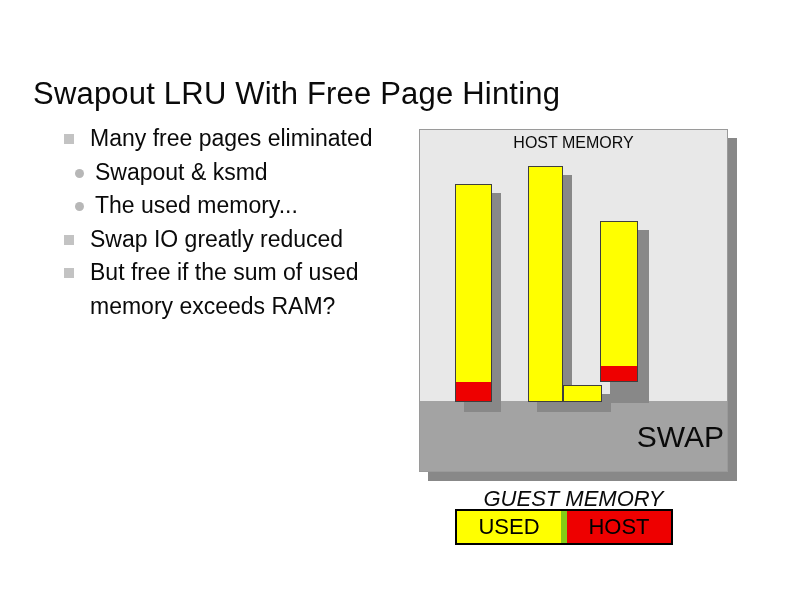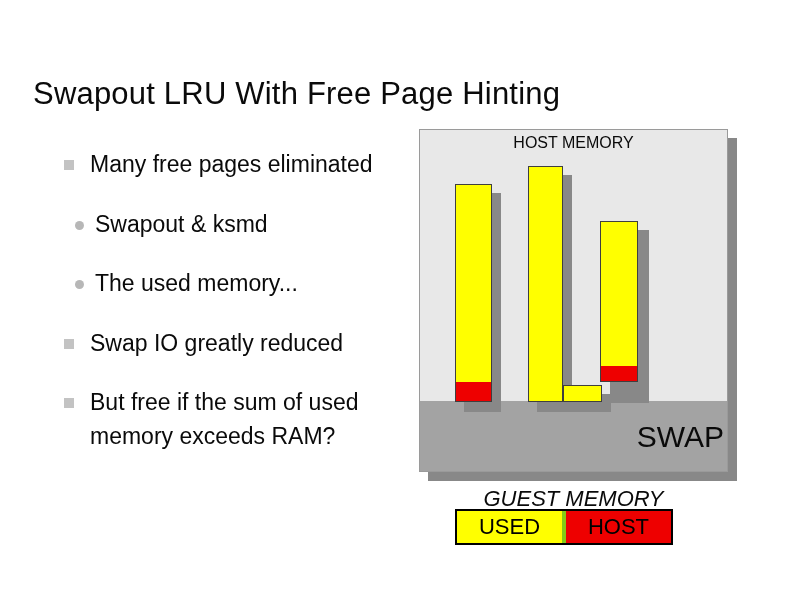--- a/index.html
+++ b/index.html
@@ -13,21 +13,21 @@
     position:absolute; left:33px; top:76px; margin:0;
     font-size:31px; font-weight:400; color:#0a0a0a;
     white-space:nowrap; letter-spacing:0.2px;
   }
   
   .bullets {
     position:absolute; left:63px; top:122px; width:345px;
     margin:0; padding:0; list-style:none;
     font-size:23px; line-height:33.6px; color:#0a0a0a;
   }
-  .bullets li { position:relative;margin-top:26px; }
+  .bullets li { position:relative; }
   .bullets li.l1 { padding-left:27px; }
   .bullets li.l2 { padding-left:32px; }
   .blt { position:absolute; display:block; }
   .blt.sq { left:1px; top:12px; width:10px; height:10px; background:#c3c3c3; }
   .blt.ci { left:12px; top:13px; width:9px; height:9px; border-radius:50%; background:#b7b7b7; }
   
   .host-shadow {
     position:absolute; left:428px; top:138px; width:309px; height:343px;
     background:var(--shadow);
   }
@@ -62,21 +62,21 @@
     text-align:center; font-size:22px; color:#0a0a0a;font-style:italic;
   }
   .legend {
     position:absolute; left:455px; top:509px; width:218px; height:36px;
     display:flex; border:2px solid #000; box-sizing:border-box;
   }
   .legend-cell {
     flex:1; display:flex; align-items:center; justify-content:center;
     font-size:22px; color:#000;
   }
-  .legend-cell.used { background:var(--used); border-right:4px solid #84cc16; }
+  .legend-cell.used { background:var(--used); border-right:6px solid #84cc16; }
   .legend-cell.free { background:var(--free); }
 </style>
 </head>
 <body>
 
 <div class="slide" style="--used: #ffff00; --free: #ee0000; --host-fill: #e8e8e8; --swap-fill: #a3a3a3; --shadow: #888888; --outline: #3f3f3f;">
 
   <h1 class="title">Swapout LRU With Free Page Hinting</h1>
 
   <ul class="bullets">

